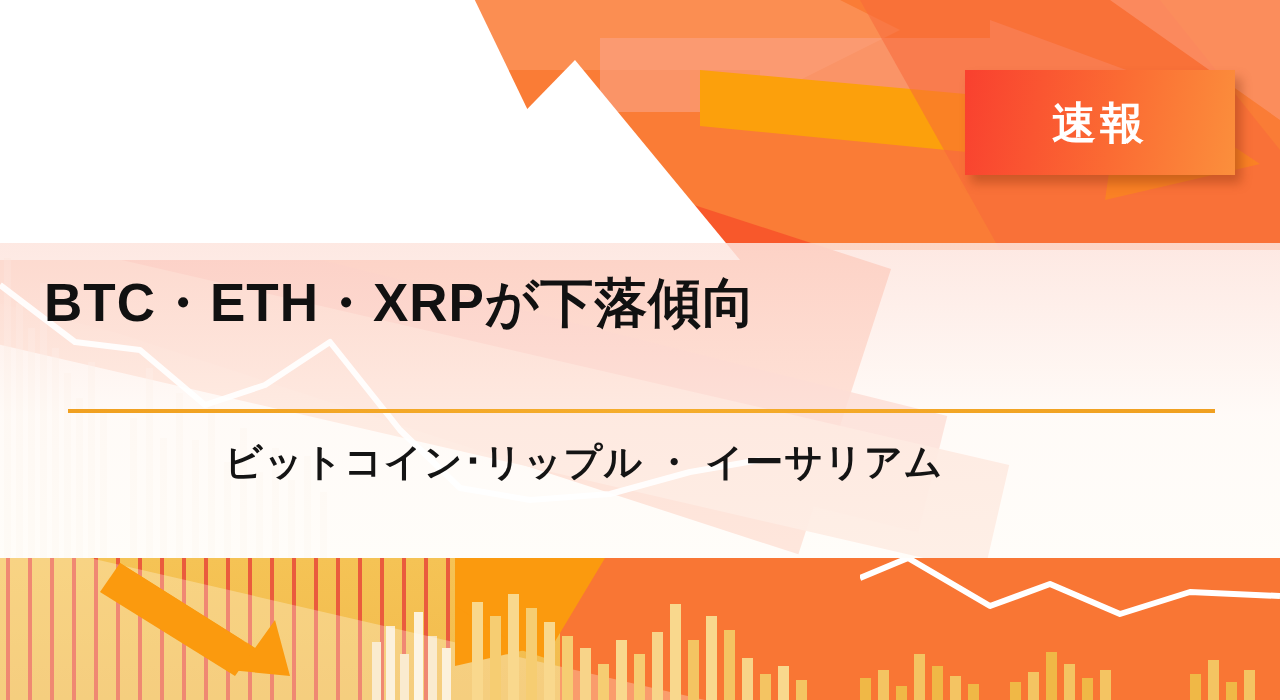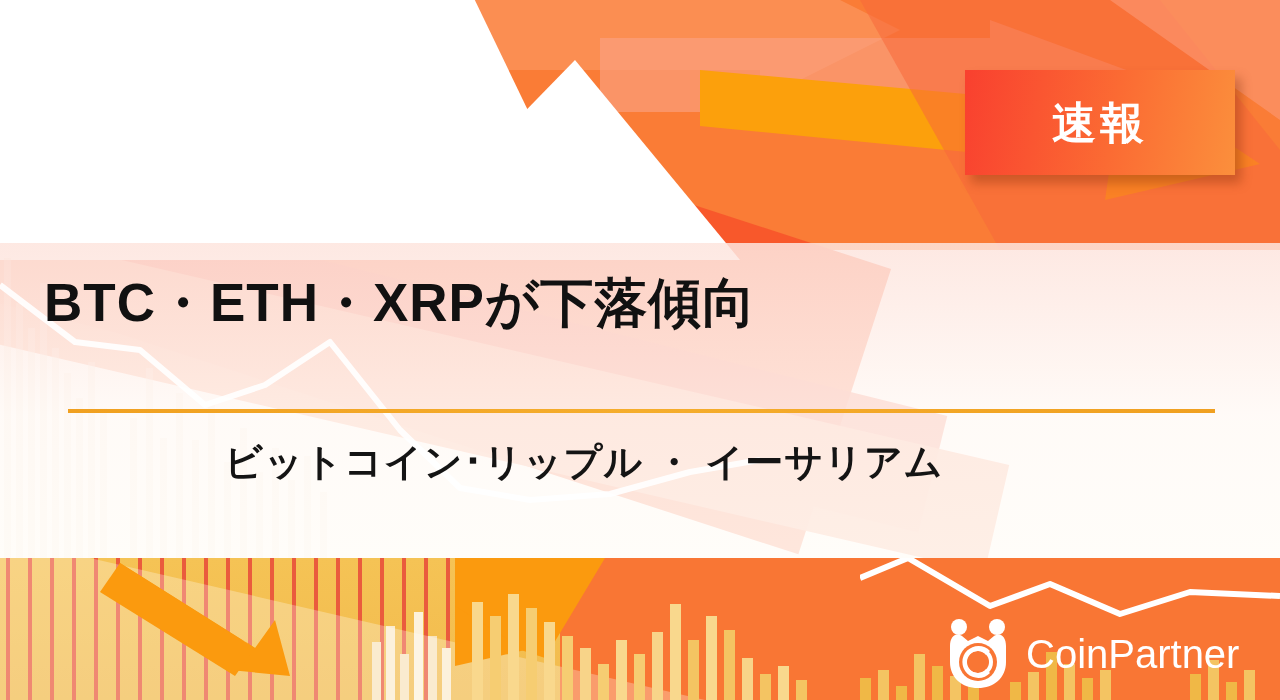--- a/index.html
+++ b/index.html
@@ -357,26 +357,14 @@
   <div class="badge">
     <span class="badge-text">速報</span>
   </div>
 
   <div class="title-wrap">
     <div class="title-line">BTC・ETH・XRPが下落傾向</div>
   </div>
   <div class="rule"></div>
   <div class="subtitle">ビットコイン･リップル ・ イーサリアム</div>
 
-  <div class="logo">
-    <svg width="68" height="72" viewBox="0 0 68 72">
-      <circle cx="15" cy="9" r="8" fill="#ffffff"></circle>
-      <circle cx="53" cy="9" r="8" fill="#ffffff"></circle>
-      <path d="M6 28 C6 18 12 14 18 18 L24 23 L34 18 L44 23 L50 18 C56 14 62 18 62 28 L62 44 C62 60 50 70 34 70 C18 70 6 60 6 44 Z" fill="#ffffff"></path>
-      <circle cx="34" cy="44" r="19" fill="#f97634"></circle>
-      <circle cx="34" cy="44" r="15" fill="#ffffff"></circle>
-      <circle cx="34" cy="44" r="11" fill="#f97634"></circle>
-      <path d="M42 37 A11 11 0 1 0 42 51 L46 55 A16 16 0 1 1 46 33 Z" fill="#ffffff"></path>
-    </svg>
-    <span class="logo-text">CoinPartner</span>
-  </div>
 
 </div>
 
 </body></html>

